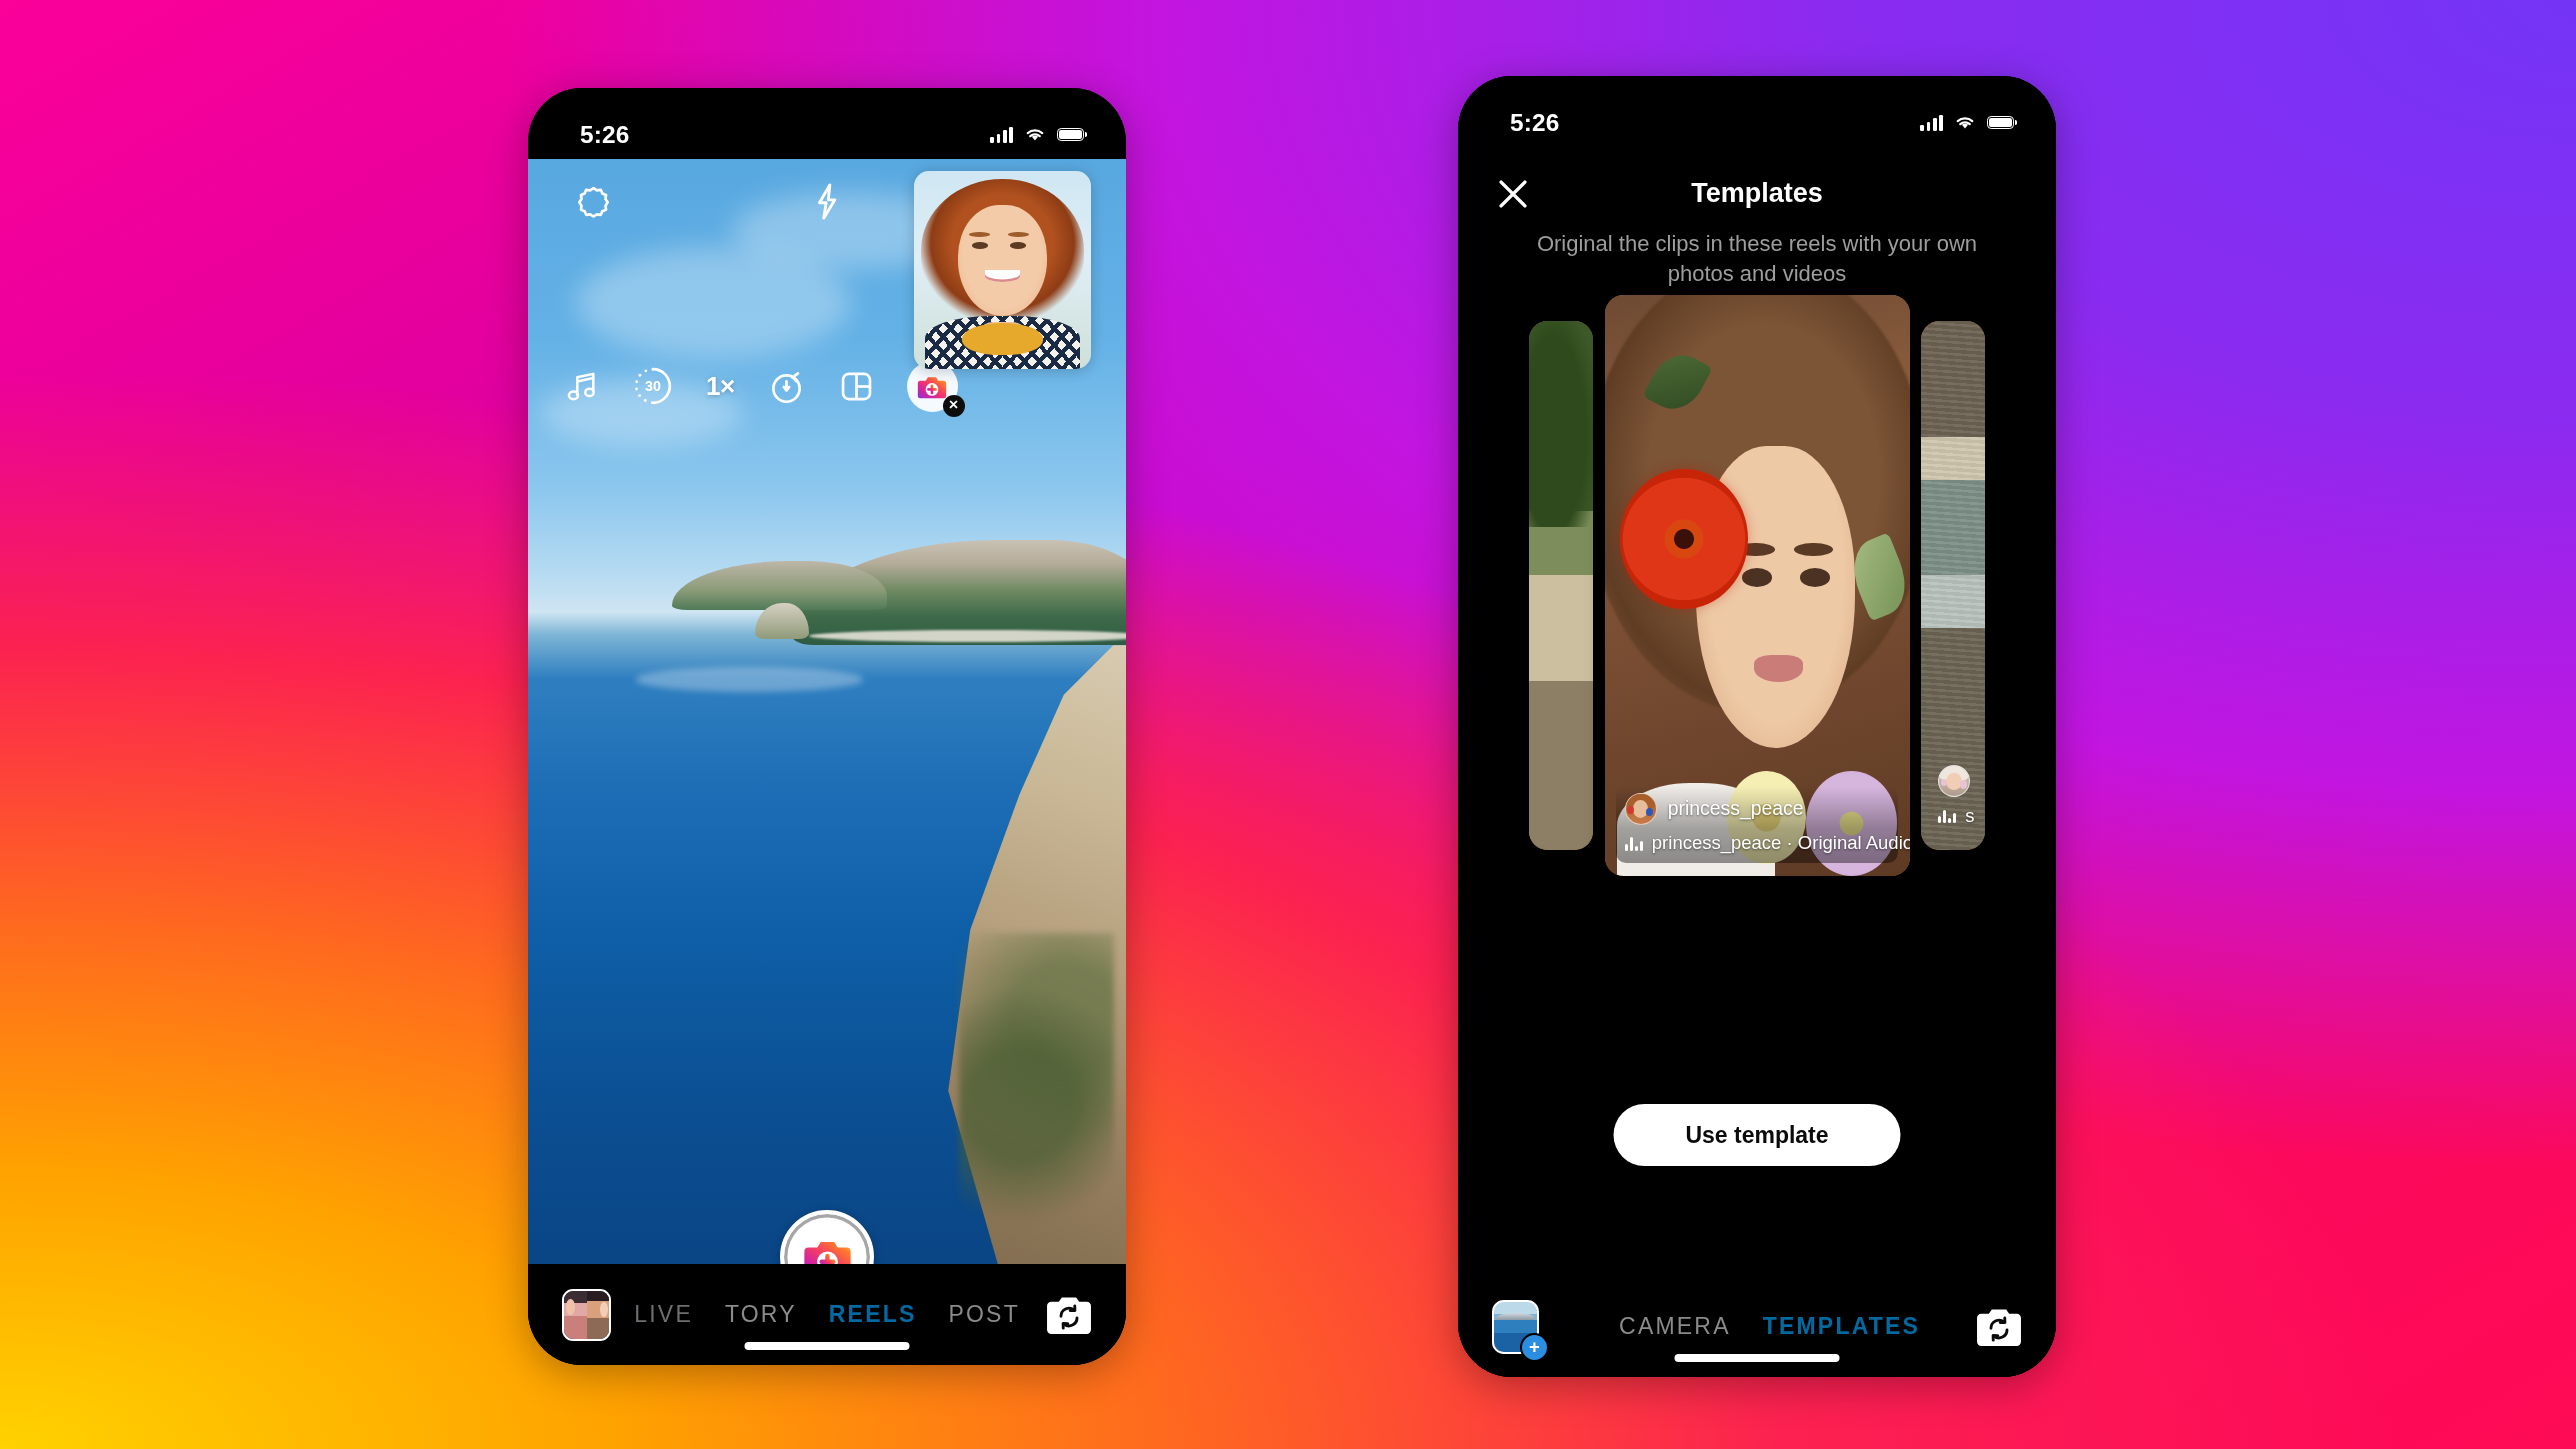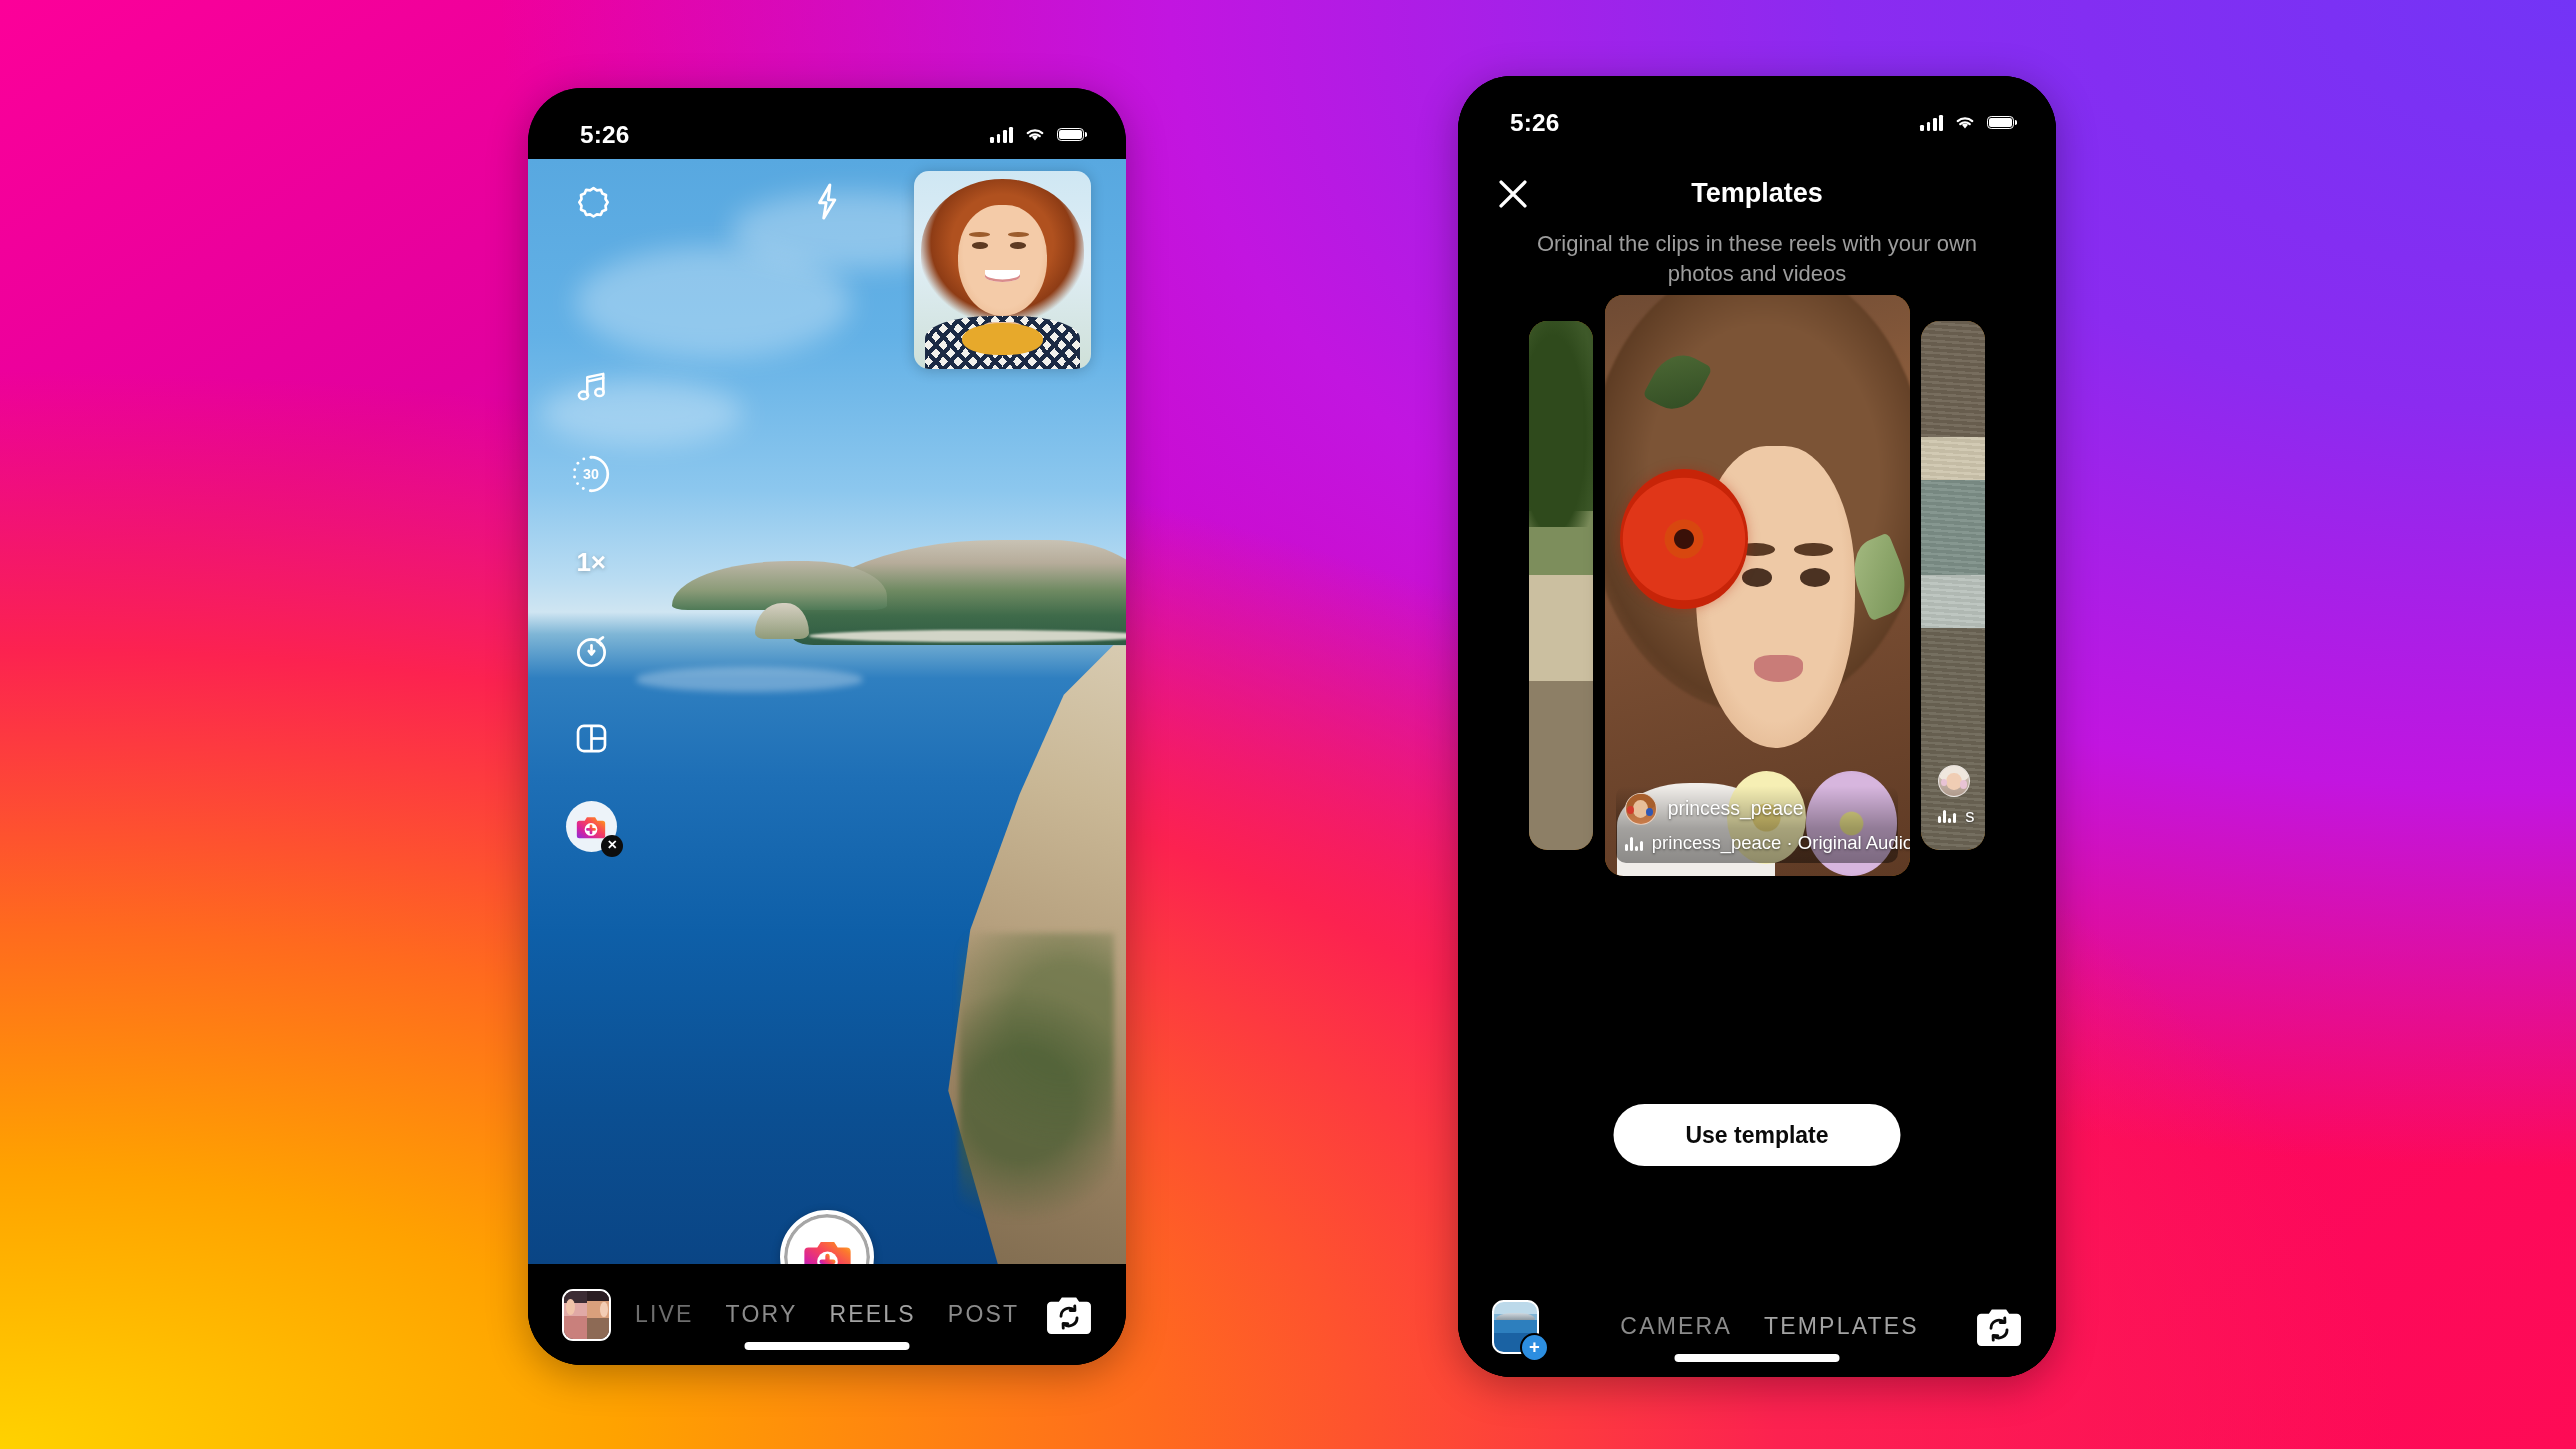--- a/index.html
+++ b/index.html
@@ -102,21 +102,21 @@
     background:rgba(255,255,255,.30);filter:blur(3.4px);border-radius:50%;
   }
 
   .cam-top {
     position:absolute; top:84px; left:0; right:0; height:59px;
     display:flex; align-items:center; justify-content:space-between;
     padding:0 37px; z-index:20;
   }
   .cam-rail {
     position:absolute; left:35px; top:270px; width:56px;
-    display:flex; flex-direction:column; align-items:center; gap:32px; z-index:20;
+    display:flex; flex-direction:row; align-items:center; gap:32px; z-index:20;
   }
   .rail-btn{
     width:56px;height:56px;display:flex;align-items:center;justify-content:center;
     cursor:pointer;position:relative;
   }
   .speed-label{
     color:#fff;font-size:26px;font-weight:700;letter-spacing:-0.4px;
     text-shadow:0 0.8px 4.2px rgba(0,0,0,.25);
   }
   .effect-chip{
@@ -202,21 +202,21 @@
   .gt-f2{position:absolute;right:6%;top:24%;width:34%;height:32%;border-radius:50%;background:#F3CDB5;}
 
   .modes{
     flex:1; display:flex; align-items:center; justify-content:center;
     gap:32px; overflow:hidden; margin-left:18.5px; padding-left:6.7px;
   }
   .mode{
     color:#8b8b8b; font-size:23px; letter-spacing:2.2px; font-weight:500;
     white-space:nowrap; cursor:pointer;
   }
-  .mode.active{color:#a3a3a3;font-weight:400;}
+  .mode.active{color:#0369a1;font-weight:700;}
   .mode.clipped{ color:#6e6e6e; margin-left:-27px; }
   .flip-btn{
     width:47px;height:52px;flex:none;cursor:pointer;
     display:flex;align-items:center;justify-content:center;
   }
   .homebar{
     position:absolute;bottom:15px;left:50%;transform:translateX(-50%);
     width:165px;height:7.6px;border-radius:5px;background:#fff;z-index:31;
   }
 

